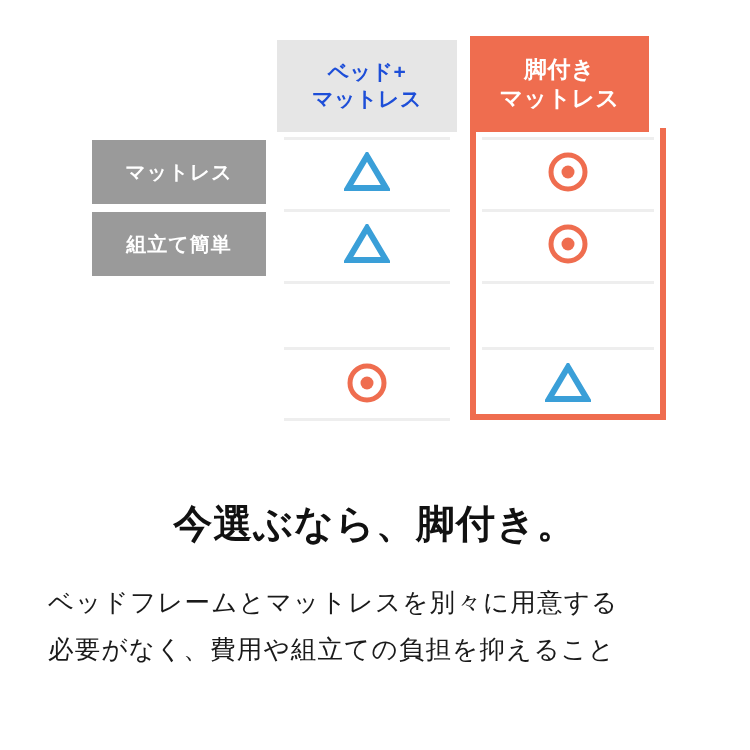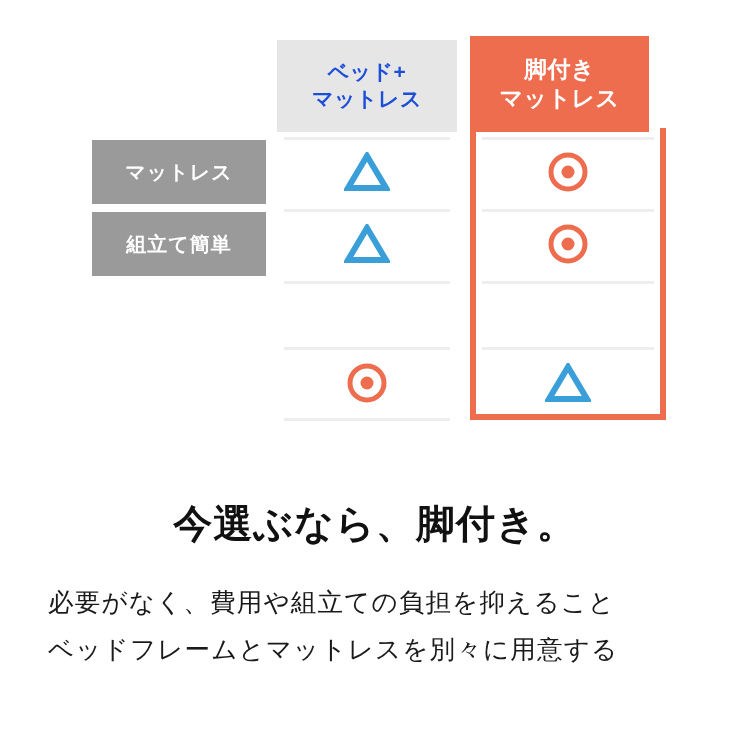--- a/index.html
+++ b/index.html
@@ -214,16 +214,16 @@
       </svg>
     </div>
   </div>
 
   <div class="sep sep-a" style="top:418px"></div>
 </div>
 
 <div id="bottom-copy">
   <h2 id="headline">今選ぶなら、脚付き。</h2>
   <p id="body-paragraph">
+    <span class="pline">ベッドフレームとマットレスを別々に用意する</span>
     <span class="pline">必要がなく、費用や組立ての負担を抑えること</span>
-    <span class="pline">ベッドフレームとマットレスを別々に用意する</span>
   </p>
 </div>
 
 </body></html>

